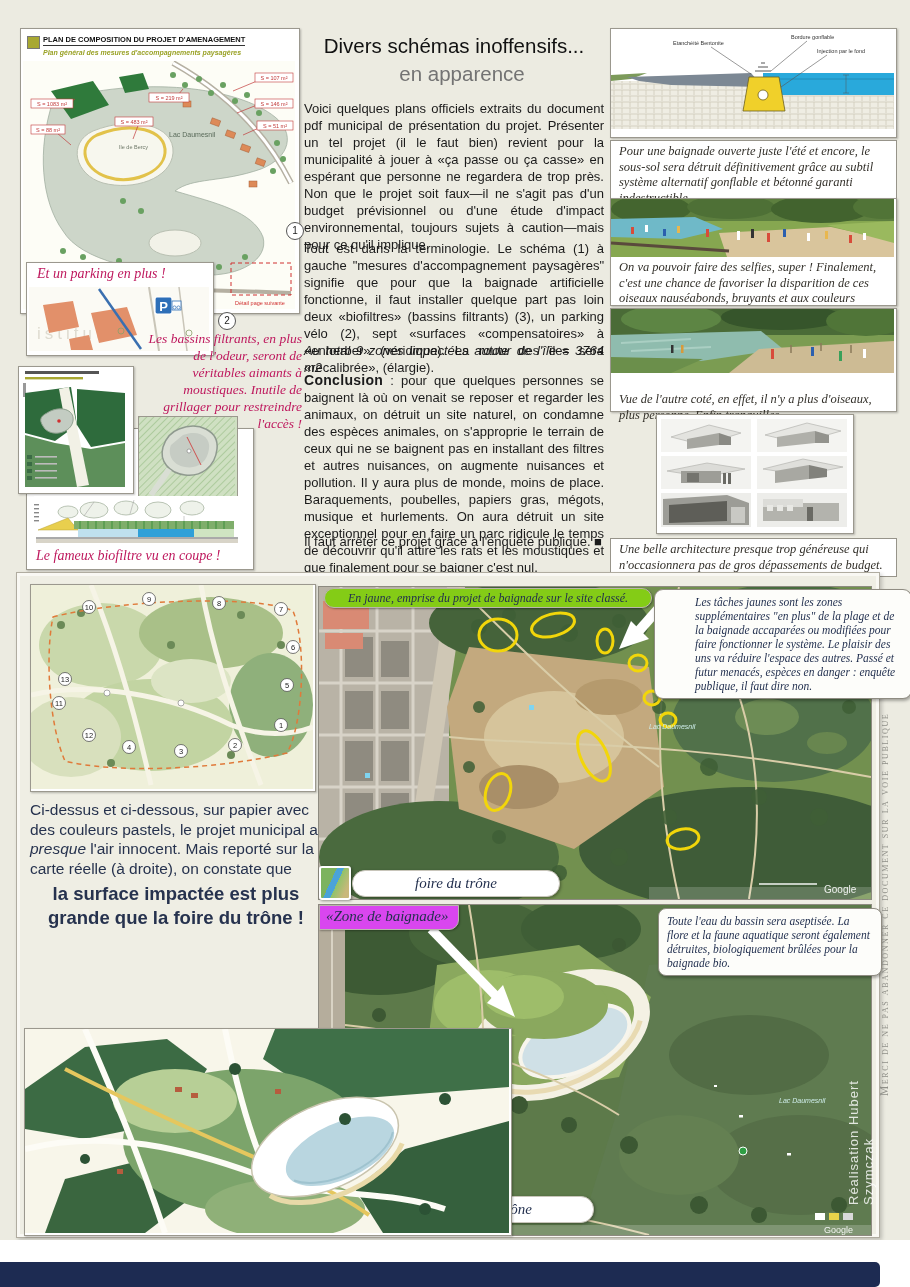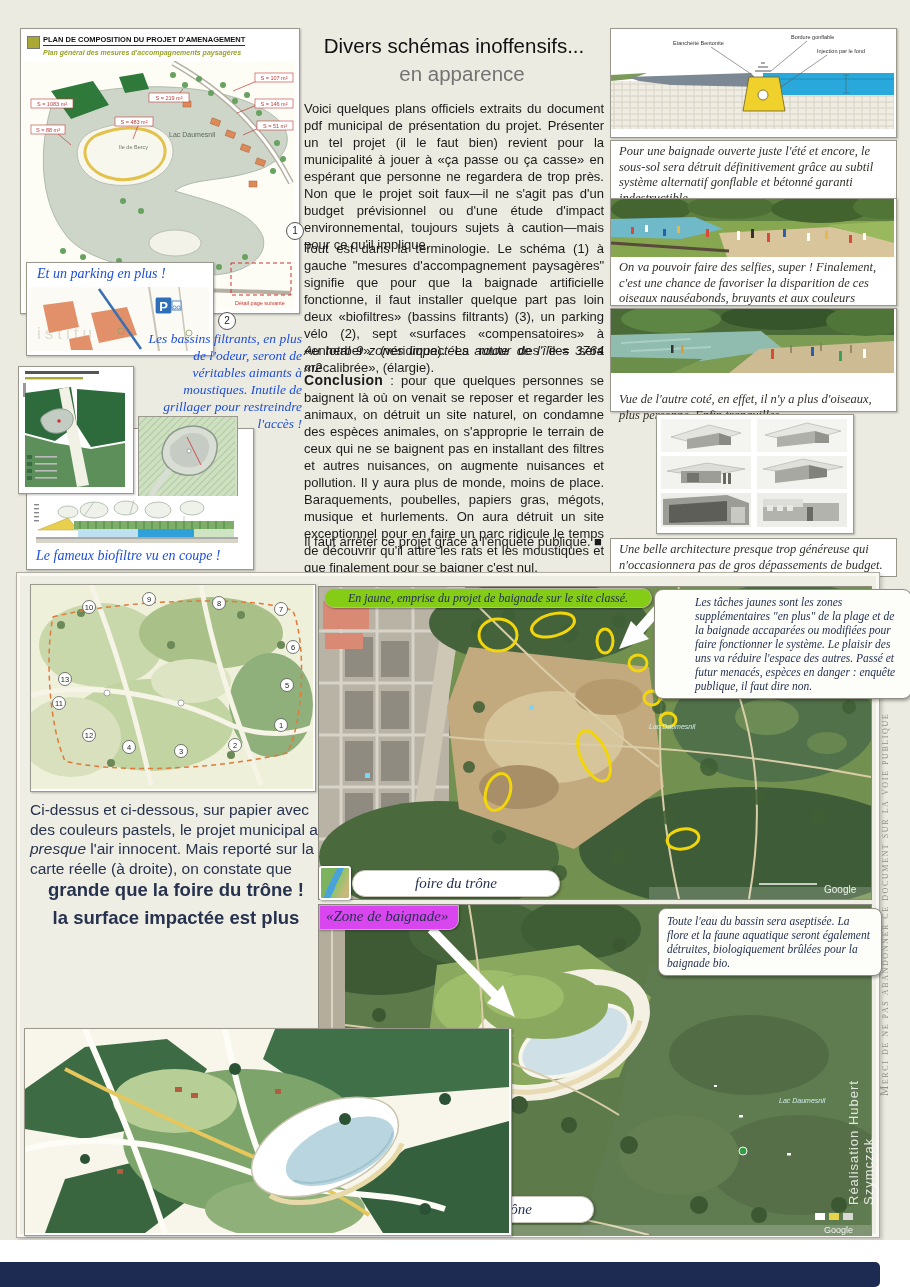--- a/index.html
+++ b/index.html
@@ -1,19 +1,19 @@
 <!DOCTYPE html>
 <html><head>
 <meta charset="utf-8">
 <style>
   html,body{margin:0;padding:0;}
   body{width:910px;height:1287px;position:relative;background:#ecebe1;font-family:"Liberation Sans",sans-serif;overflow:hidden;}
   .abs{position:absolute;}
   .box{background:#fff;border:1px solid #9b988e;box-shadow:1px 1px 2px rgba(0,0,0,.25);}
-  .serifit{font-family:"Liberation Serif",serif;font-style:italic;color:#1d4ed8;}
+  .serifit{font-family:"Liberation Serif",serif;font-style:italic;color:#be185d;}
   .capbox{background:#fff;border:1px solid #97948a;padding:3px 8px;font:italic 12.5px/15.5px "Liberation Serif",serif;color:#33302a;}
   .badge{width:16px;height:16px;border-radius:50%;background:#fff;border:1px solid #555;font:10px/16px "Liberation Sans",sans-serif;text-align:center;color:#222;}
   .pill{background:#fff;border:1px solid #c8c5ba;border-radius:13px;text-align:center;font:italic 15px/25px "Liberation Serif",serif;color:#23304e;box-shadow:1px 1px 3px rgba(0,0,0,.35);}
   .note{background:#fdfdfa;border:1px solid #8f8c82;border-radius:9px;padding:5px 8px;font:italic 11.5px/14px "Liberation Serif",serif;color:#1e2c4c;box-shadow:1px 2px 3px rgba(0,0,0,.3);}
   .artbody{font:13px/17px "Liberation Sans",sans-serif;color:#1b1b1b;text-align:justify;}
   .thumb{width:28px;height:30px;border:2px solid #fff;border-radius:3px;box-shadow:1px 1px 3px rgba(0,0,0,.4);background:linear-gradient(115deg,#7cb35e 38%,#4aa3d8 38%,#4aa3d8 55%,#8fc36a 55%,#c9b87a 85%);}
   .vtext{writing-mode:vertical-rl;transform:rotate(180deg);}
   svg text{font-family:"Liberation Sans",sans-serif;}
 </style>
 </head>
@@ -464,22 +464,22 @@
           <text x="34" y="97">13</text>
         </g>
     </g>
     <circle cx="76" cy="108" r="3" fill="#fff" stroke="#888" stroke-width="0.7"></circle>
     <circle cx="150" cy="118" r="3" fill="#fff" stroke="#888" stroke-width="0.7"></circle>
   </svg>
 </div>
 
 <div class="abs" style="left:30px;top:800px;width:292px;font-family:Liberation Sans, sans-serif;color:#26324e;font-size:15.5px;line-height:19.5px;">
   <span>Ci-dessus et ci-dessous, sur papier avec des couleurs pastels, le projet municipal a </span><span style="font-style:italic;">presque</span><span> l'air innocent. Mais reporté sur la carte réelle (à droite), on constate que</span>
+  <div style="text-align:center;font-weight:bold;font-size:18.5px;line-height:24px;margin-top:4px;">la surface  impactée est plus</div>
   <div style="text-align:center;font-weight:bold;font-size:18.5px;line-height:24px;">grande que la foire du trône !</div>
-  <div style="text-align:center;font-weight:bold;font-size:18.5px;line-height:24px;margin-top:4px;">la surface  impactée est plus</div>
 </div>
 
 <div class="abs" style="left:318px;top:586px;width:552px;height:312px;border:1px solid #8d8a80;overflow:hidden;">
   <svg width="552" height="312" viewBox="0 0 552 312">
     <rect width="552" height="312" fill="#72904f"></rect>
     <rect x="0" y="0" width="130" height="312" fill="#b9b3a6"></rect>
     <g stroke="#d8d3c8" stroke-width="3">
         <line x1="22" y1="0" x2="22" y2="312"></line>
         <line x1="58" y1="0" x2="58" y2="312"></line>
         <line x1="94" y1="0" x2="94" y2="312"></line>

